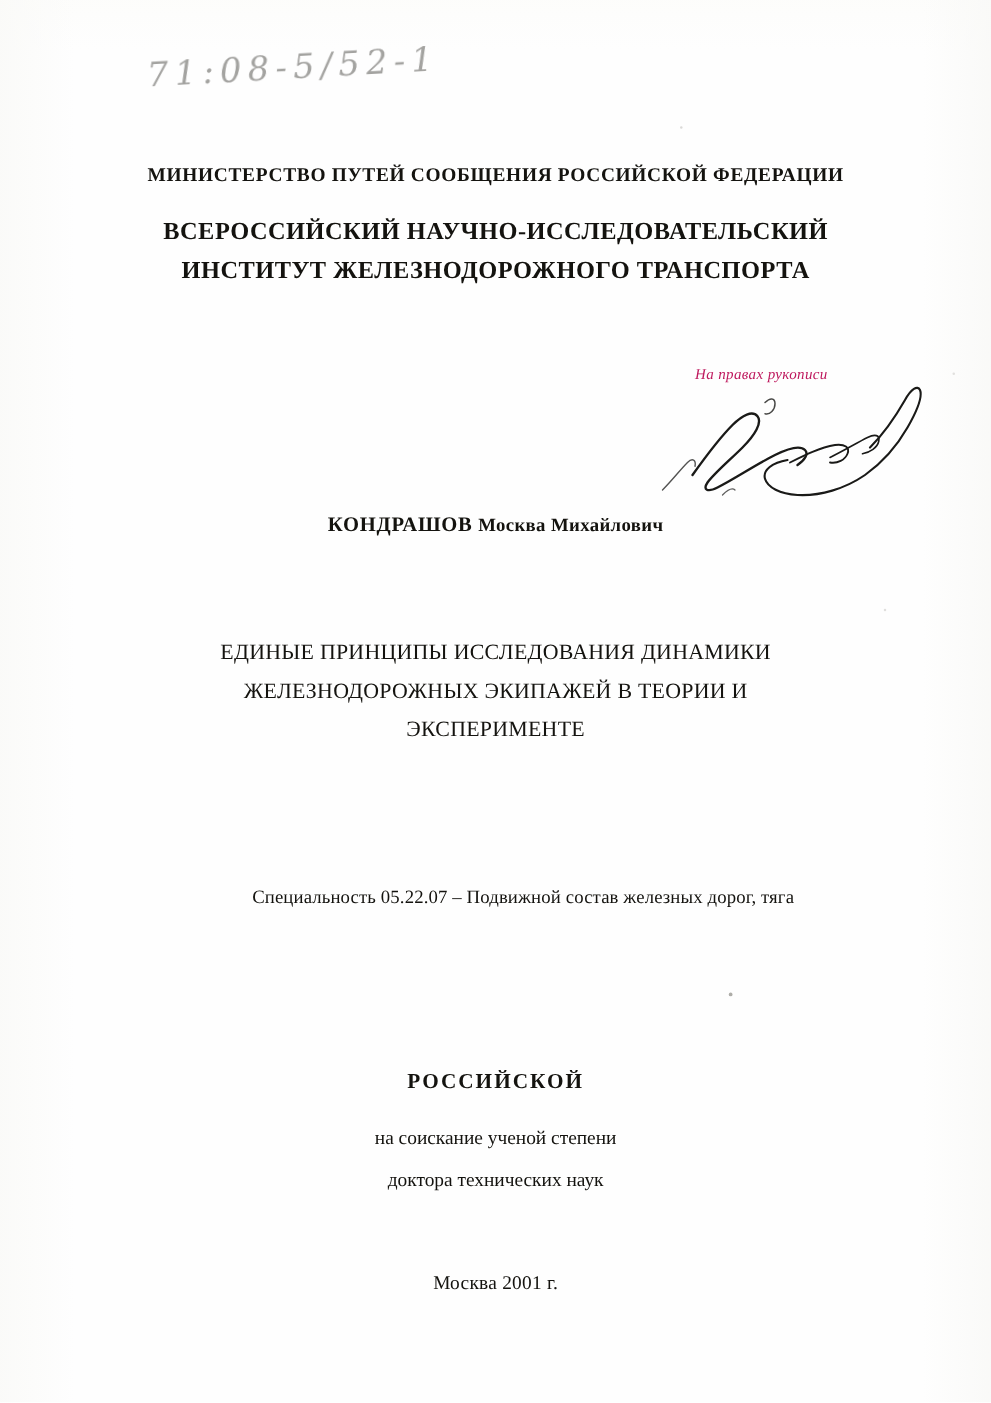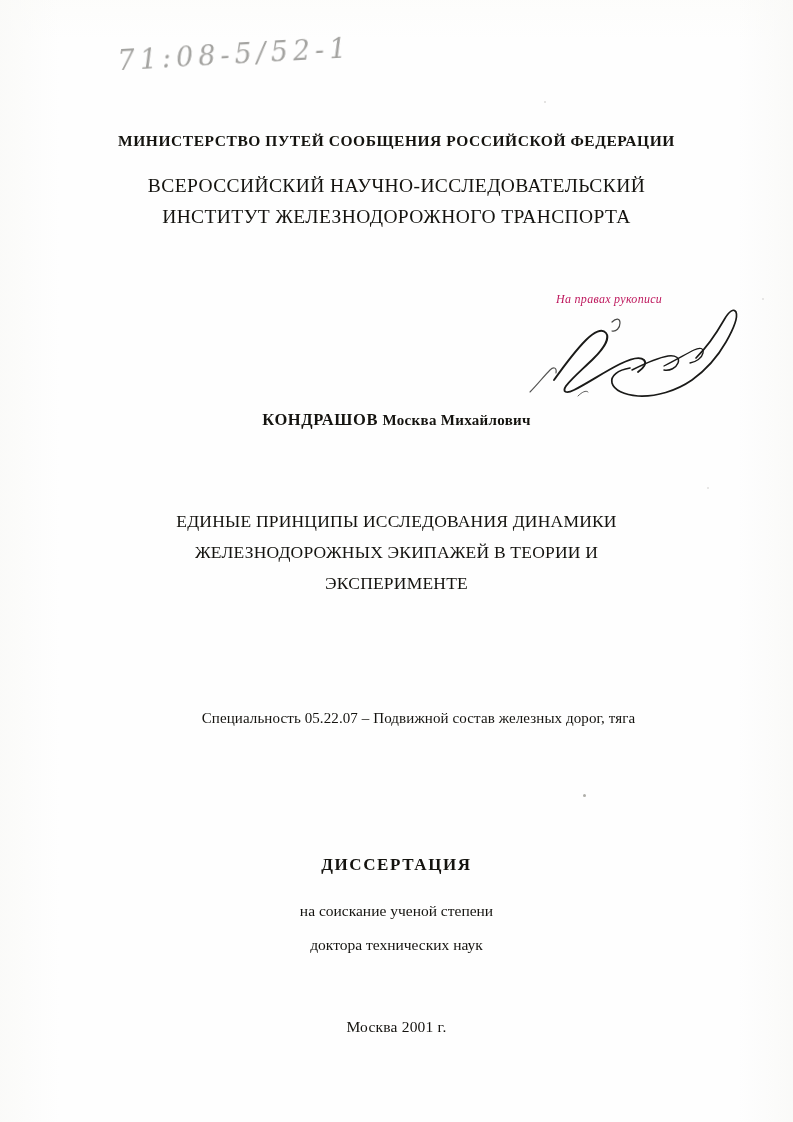--- a/index.html
+++ b/index.html
@@ -57,21 +57,21 @@
 
   
   .ministry-line {
     top: 132px;
     font-weight: bold;
     font-size: 15.5px;
     letter-spacing: 0.55px;
   }
   .institute-block {
     top: 170px;
-    font-weight: normal;
+    font-weight: bold;
     font-size: 19.5px;
     letter-spacing: 0.4px;
     line-height: 31px;
   }
 
   
   .rights-note {
     position: absolute;
     left: 556px;
     top: 292px;
@@ -207,21 +207,21 @@
   <div class="centered title-block">
     <div>ЕДИНЫЕ ПРИНЦИПЫ ИССЛЕДОВАНИЯ ДИНАМИКИ</div>
     <div>ЖЕЛЕЗНОДОРОЖНЫХ ЭКИПАЖЕЙ В ТЕОРИИ И</div>
     <div>ЭКСПЕРИМЕНТЕ</div>
   </div>
 
   <div class="centered specialty-block">
     <div>Специальность 05.22.07 – Подвижной состав железных дорог, тяга</div>
   </div>
 
-  <div class="centered diss-heading">ДИССЕРТАЦИЯ</div>
+  <div class="centered diss-heading">РОССИЙСКОЙ</div>
 
   <div class="centered diss-degree">
     <div>на соискание ученой степени</div>
     <div>доктора технических наук</div>
   </div>
 
   <div class="centered place-year">Москва 2001 г.</div>
 
   <div class="speck speck-a"></div>
   <div class="speck speck-b"></div>

